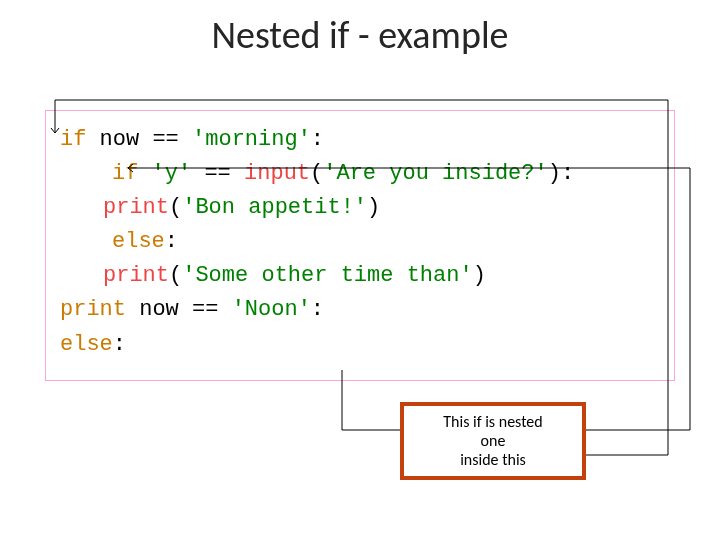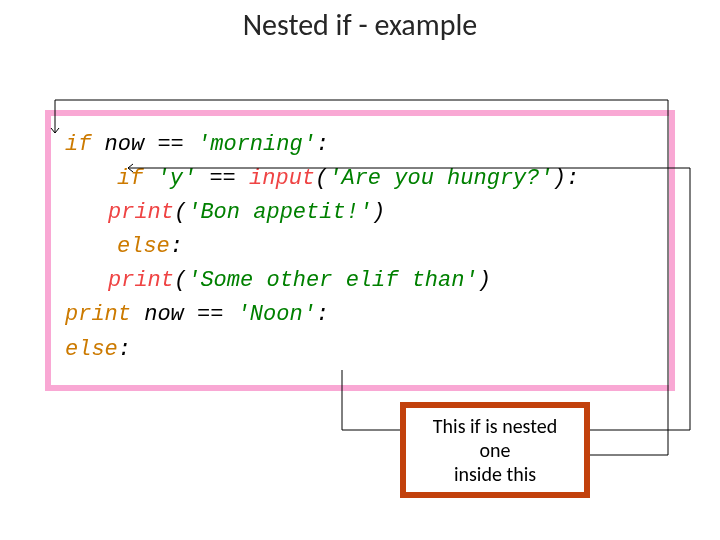--- a/index.html
+++ b/index.html
@@ -7,77 +7,76 @@
     padding: 0;
     width: 720px;
     height: 540px;
     background: #fff;
     font-family: Calibri, Arial, sans-serif;
     position: relative;
     overflow: hidden;
   }
   .title {
     text-align: center;
-    font-size: 30px;
+    font-size: 38px;
     color: #262626;
-    margin-top: 6px;
+    margin-top: 12px;
     margin-bottom: 20px;
     font-weight: 400;
   }
   .code-block {
     position: absolute;
     left: 45px;
     top: 110px;
     right: 45px;
-    border: 6px solid #f9a8d4;
+    border: 1px solid #f9a8d4;
     padding: 12px 14px 18px 14px;
     font-family: "Courier New", monospace;
     font-size: 22px;
     line-height: 1.55;
     color: #000;
     background: #fff;
-    font-style: italic;
   }
   .kw { color: #cc7a00; }
   .fn { color: #ef4444; }
   .str { color: #008000; }
   .indent1 { margin-left: 52px; }
   .indent1b { margin-left: 43px; }
   .callout-box {
     position: absolute;
     left: 400px;
     top: 402px;
     width: 170px;
-    border: 6px solid #c2410c;
+    border: 4px solid #c2410c;
     background: #fff;
     text-align: center;
-    font-size: 20px;
+    font-size: 16px;
     line-height: 1.2;
     padding: 6px 4px;
     color: #000;
     font-family: Calibri, Arial, sans-serif;
   }
   svg.connectors {
     position: absolute;
     left: 0; top: 0;
     width: 720px; height: 540px;
     pointer-events: none;
   }
 </style>
 </head>
 <body>
 
 <div class="title">Nested if - example</div>
 
 <div class="code-block">
   <div><span class="kw">if</span><span> now == </span><span class="str">'morning'</span><span>:</span></div>
-  <div class="indent1"><span class="kw">if</span><span> </span><span class="str">'y'</span><span> == </span><span class="fn">input</span><span>(</span><span class="str">'Are you hungry?'</span><span>):</span></div>
+  <div class="indent1"><span class="kw">if</span><span> </span><span class="str">'y'</span><span> == </span><span class="fn">input</span><span>(</span><span class="str">'Are you inside?'</span><span>):</span></div>
   <div class="indent1b"><span class="fn">print</span><span>(</span><span class="str">'Bon appetit!'</span><span>)</span></div>
   <div class="indent1"><span class="kw">else</span><span>:</span></div>
-  <div class="indent1b"><span class="fn">print</span><span>(</span><span class="str">'Some other elif than'</span><span>)</span></div>
+  <div class="indent1b"><span class="fn">print</span><span>(</span><span class="str">'Some other time than'</span><span>)</span></div>
   <div><span class="kw">print</span><span> now == </span><span class="str">'Noon'</span><span>:</span></div>
   <div><span class="kw">else</span><span>:</span></div>
 </div>
 
 <svg class="connectors">
 
   <path d="M 575 430 L 690 430 L 690 168 L 128 168 M 128 168 L 133 164 M 128 168 L 133 172" stroke="#000" stroke-width="1" fill="none"></path>
 
   <path d="M 400 430 L 342 430 L 342 370" stroke="#000" stroke-width="1" fill="none"></path>
 

